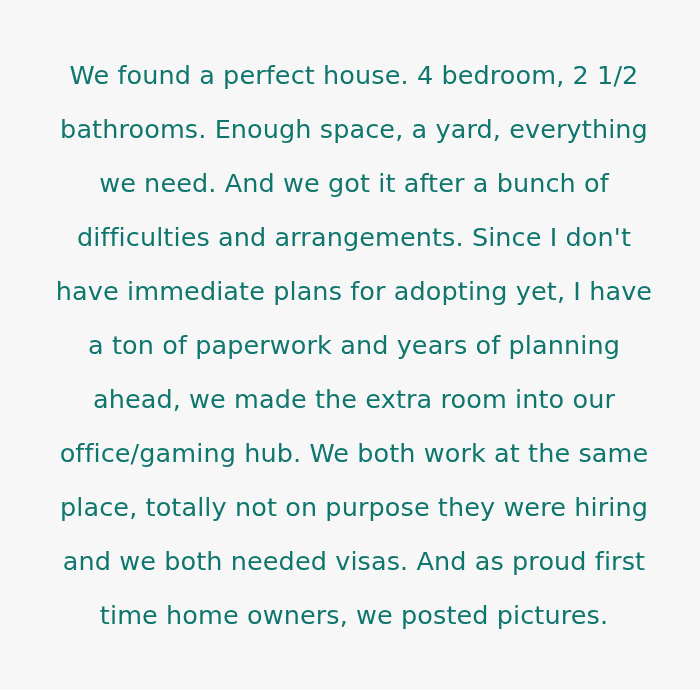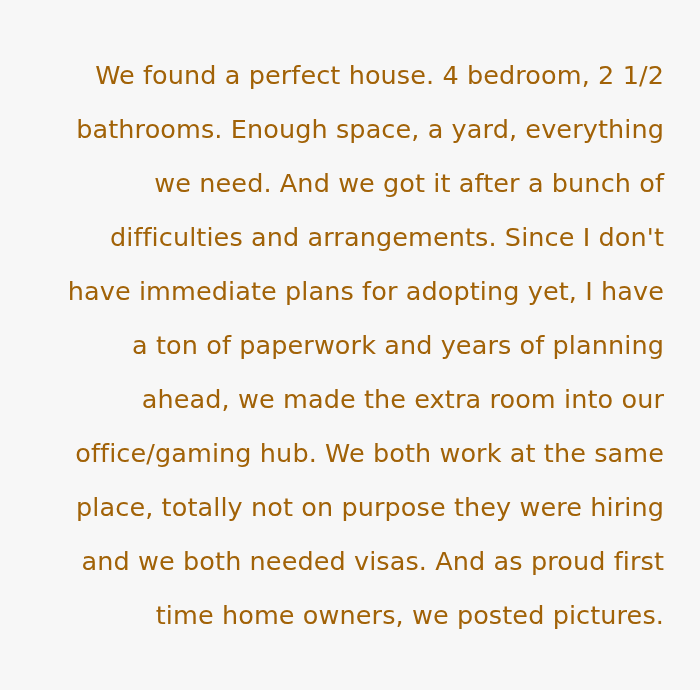--- a/index.html
+++ b/index.html
@@ -18,24 +18,24 @@
     width: 700px;
     height: 690px;
     background: #f7f7f7;
     padding: 22px 36px 22px 44px;
     display: flex;
     align-items: flex-start;
   }
   .body-text {
     font-size: 25.5px;
     line-height: 54px;
-    color: #a16207;
+    color: #0f766e;
     letter-spacing: 0.1px;
     font-weight: 400;
-    text-align: right;
+    text-align: center;
     white-space: pre-wrap;
     word-break: normal;
   }
 </style>
 </head>
 <body>
 
 <div class="page">
   <p class="body-text">We found a perfect house. 4 bedroom, 2 1/2 bathrooms. Enough space, a yard, everything we need. And we got it after a bunch of difficulties and arrangements. Since I don't have immediate plans for adopting yet, I have a ton of paperwork and years of planning ahead, we made the extra room into our office/gaming hub. We both work at the same place, totally not on purpose they were hiring and we both needed visas. And as proud first time home owners, we posted pictures.</p>
 </div>

